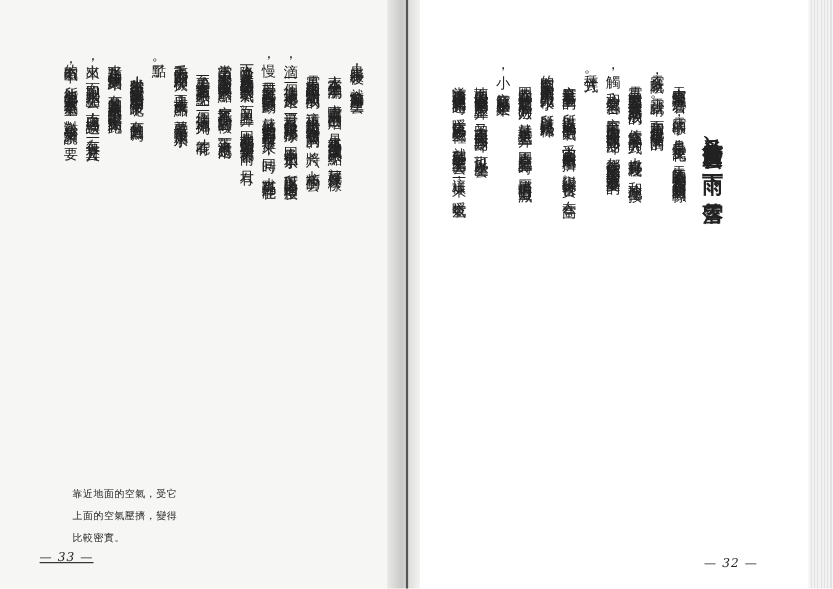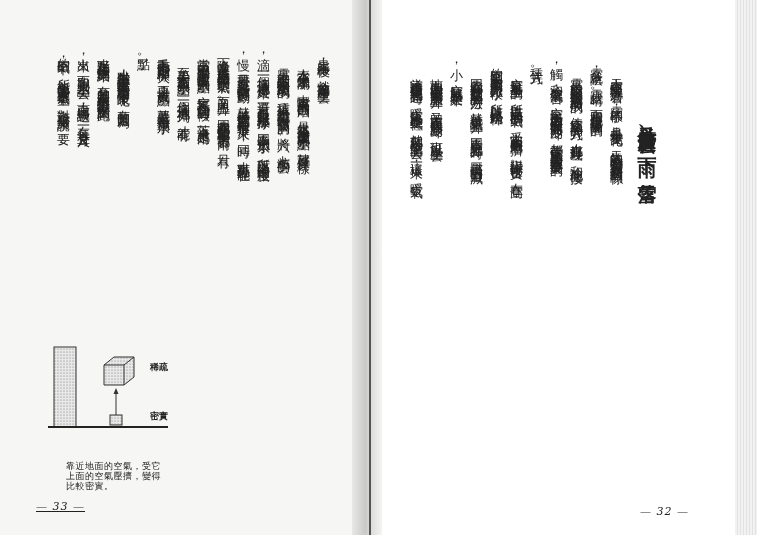--- a/index.html
+++ b/index.html
@@ -11,21 +11,21 @@
           background:linear-gradient(to right,#e8e8e6,#c9c9c7 45%,#dadad8 60%,#f4f4f2);}
   .gutter-line{position:absolute;left:369px;top:0;width:2px;height:535px;background:#555;}
   .page-right{position:absolute;left:382px;top:0;width:375px;height:535px;background:#fff;}
   .right-edge{position:absolute;right:0;top:0;width:22px;height:535px;
               background:repeating-linear-gradient(to right,#f2f2f2 0 2px,#e2e2e2 2px 3px);}
   .vcol{position:absolute;writing-mode:vertical-rl;text-orientation:upright;
         font-size:13px;line-height:16px;letter-spacing:1.5px;white-space:nowrap;}
   .title{font-size:19px;letter-spacing:2px;font-weight:bold;}
   .page-num{position:absolute;font-size:11px;font-style:italic;letter-spacing:1px;}
   .diagram{position:absolute;left:48px;top:345px;width:120px;height:90px;}
-  .caption{position:absolute;left:66px;top:440px;width:98px;font-size:9px;line-height:10px;letter-spacing:0.5px;margin-top:21px;}
+  .caption{position:absolute;left:66px;top:440px;width:98px;font-size:9px;line-height:20px;letter-spacing:0.5px;}
   .dlabel{position:absolute;font-size:9px;font-weight:bold;}
 </style>
 </head>
 <body>
 
 <div class="spread">
   <div class="page-left"></div>
   <div class="gutter"></div>
   <div class="gutter-line"></div>
   <div class="page-right">
@@ -54,36 +54,15 @@
   <div class="vcol" style="left:215px;top:48px;">下降中又蒸發成爲比空氣輕的水蒸氣，而又向上昇。因此我們不能希望一切雲都下雨，只有</div>
   <div class="vcol" style="left:195px;top:48px;">當雲中的小水點漸漸合成較大的水點，空氣托不住它的時候，落下來就是雨。</div>
   <div class="vcol" style="left:175px;top:58px;">至少要十個左右的小水點，一個接一個地排列，才能有</div>
   <div class="vcol" style="left:155px;top:48px;">毛毛雨的雨點那樣大，要排成大雨點，就要雲中幾十個小水</div>
   <div class="vcol" style="left:135px;top:48px;">點了。</div>
   <div class="vcol" style="left:115px;top:58px;">小水點怎麼會變成較大的水點而落下來呢？有的是因爲</div>
   <div class="vcol" style="left:95px;top:48px;">水點互相碰撞的結果，有的是因爲水蒸氣不斷從小水點內跑</div>
   <div class="vcol" style="left:75px;top:48px;">出來，而跑到大水點上去。上面已經談過，在每一立方公尺</div>
   <div class="vcol" style="left:55px;top:48px;">的空氣中，所能包含的最大水蒸氣量，對於小雲滴來說，要</div>
 
-  <div class="diagram">
-    <svg width="120" height="90" viewBox="0 0 120 90">
-      <defs>
-        <pattern id="dots" width="3" height="3" patternUnits="userSpaceOnUse">
-          <rect width="3" height="3" fill="#e8e8e8"></rect>
-          <circle cx="1" cy="1" r="0.6" fill="#777"></circle>
-        </pattern>
-      </defs>
-      <rect x="6" y="2" width="22" height="80" fill="url(#dots)" stroke="#333" stroke-width="1"></rect>
-      <polygon points="56,20 66,12 86,12 86,32 76,40 56,40" fill="url(#dots)" stroke="#333" stroke-width="1"></polygon>
-      <line x1="56" y1="20" x2="76" y2="20" stroke="#333"></line>
-      <line x1="76" y1="20" x2="86" y2="12" stroke="#333"></line>
-      <line x1="76" y1="20" x2="76" y2="40" stroke="#333"></line>
-      <line x1="68" y1="72" x2="68" y2="46" stroke="#333" stroke-width="1"></line>
-      <polygon points="68,43 65.5,49 70.5,49" fill="#333"></polygon>
-      <rect x="62" y="70" width="12" height="10" fill="url(#dots)" stroke="#333" stroke-width="1"></rect>
-      <line x1="0" y1="82" x2="120" y2="82" stroke="#222" stroke-width="2"></line>
-    </svg>
-    <div class="dlabel" style="left:102px;top:16px;">稀疏</div>
-    <div class="dlabel" style="left:102px;top:65px;">密實</div>
-  </div>
   <div class="caption">靠近地面的空氣，受它上面的空氣壓擠，變得比較密實。</div>
   <div class="page-num" style="left:36px;top:500px;text-decoration:underline;">— 33 —</div>
 </div>
 
 </body></html>

